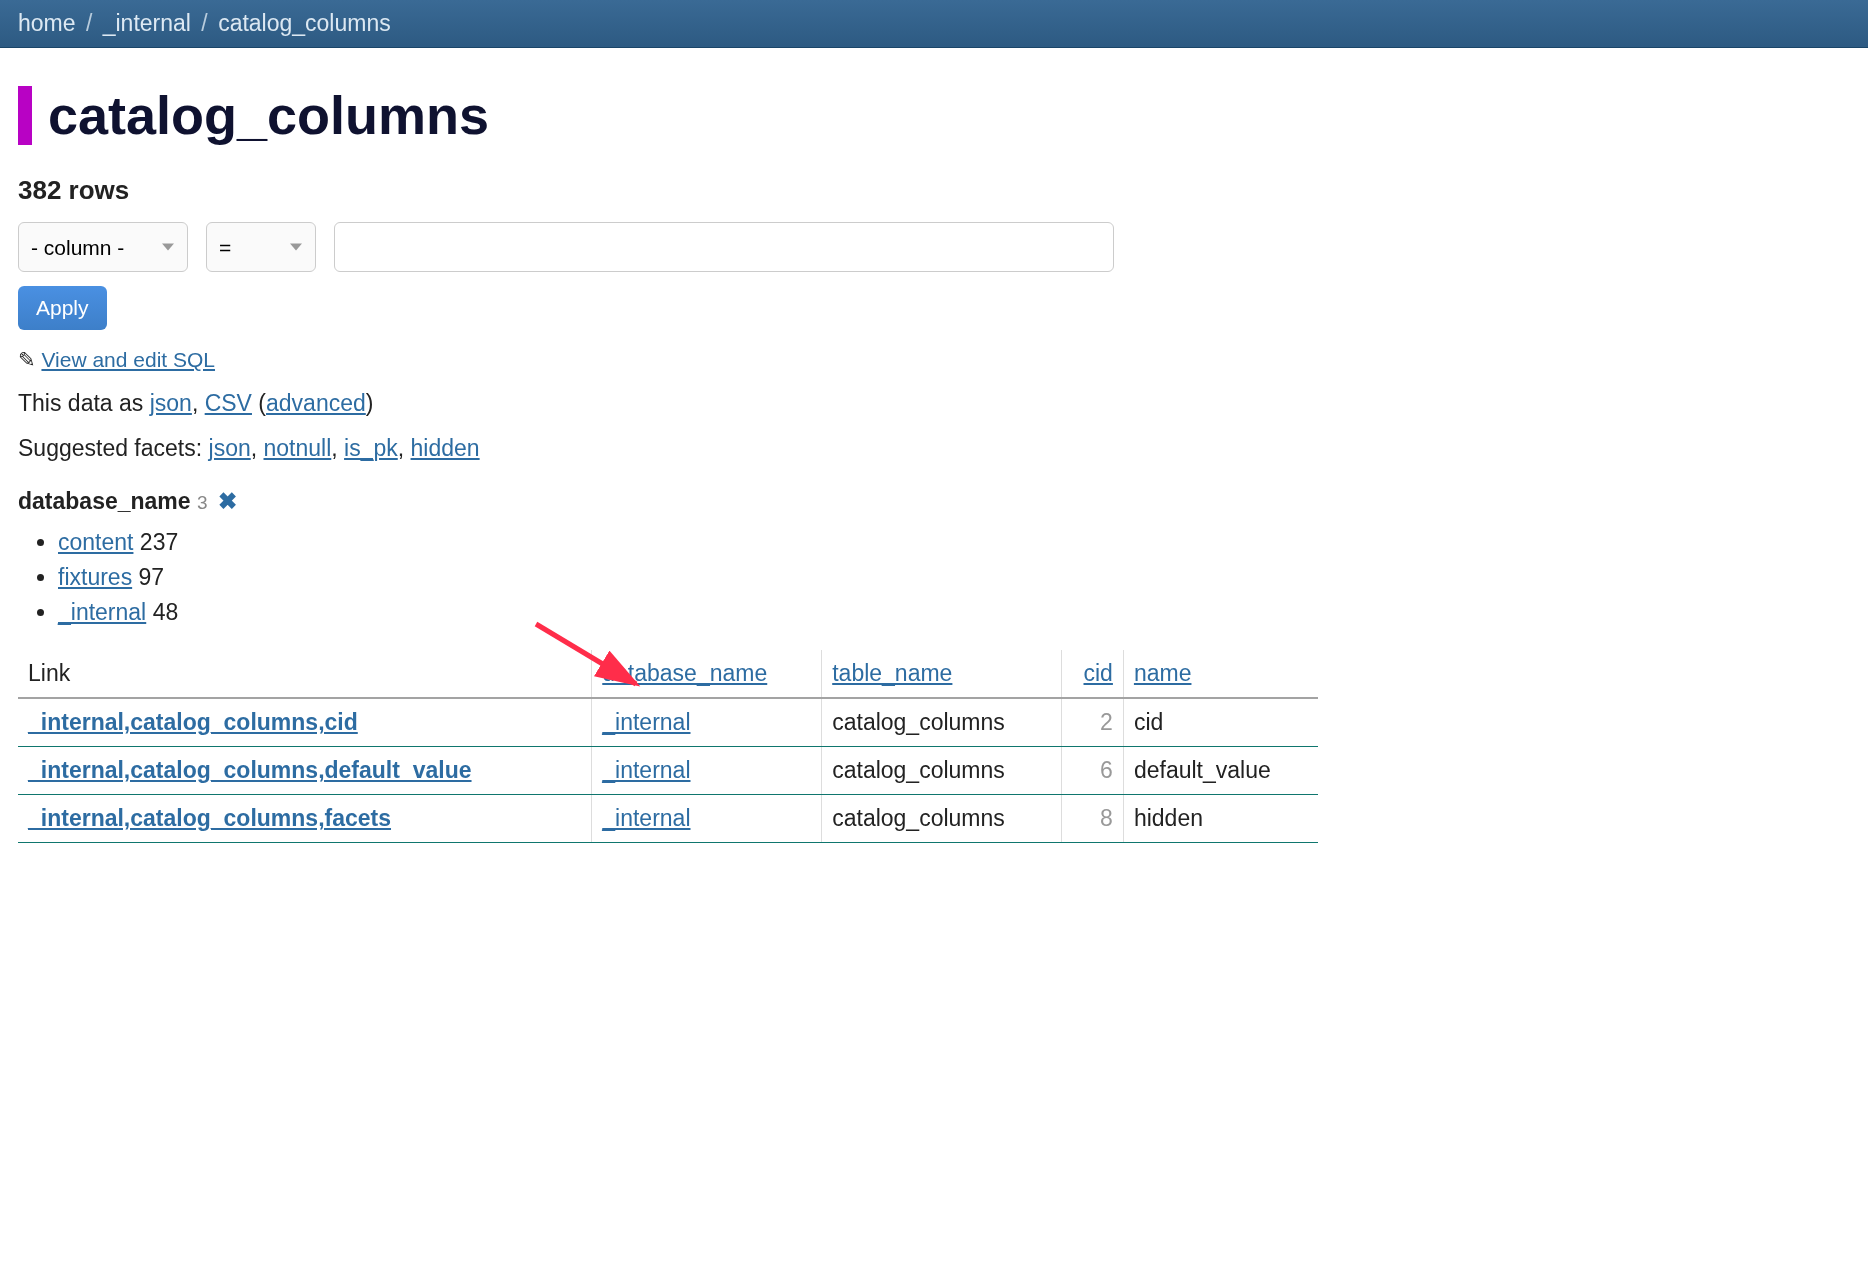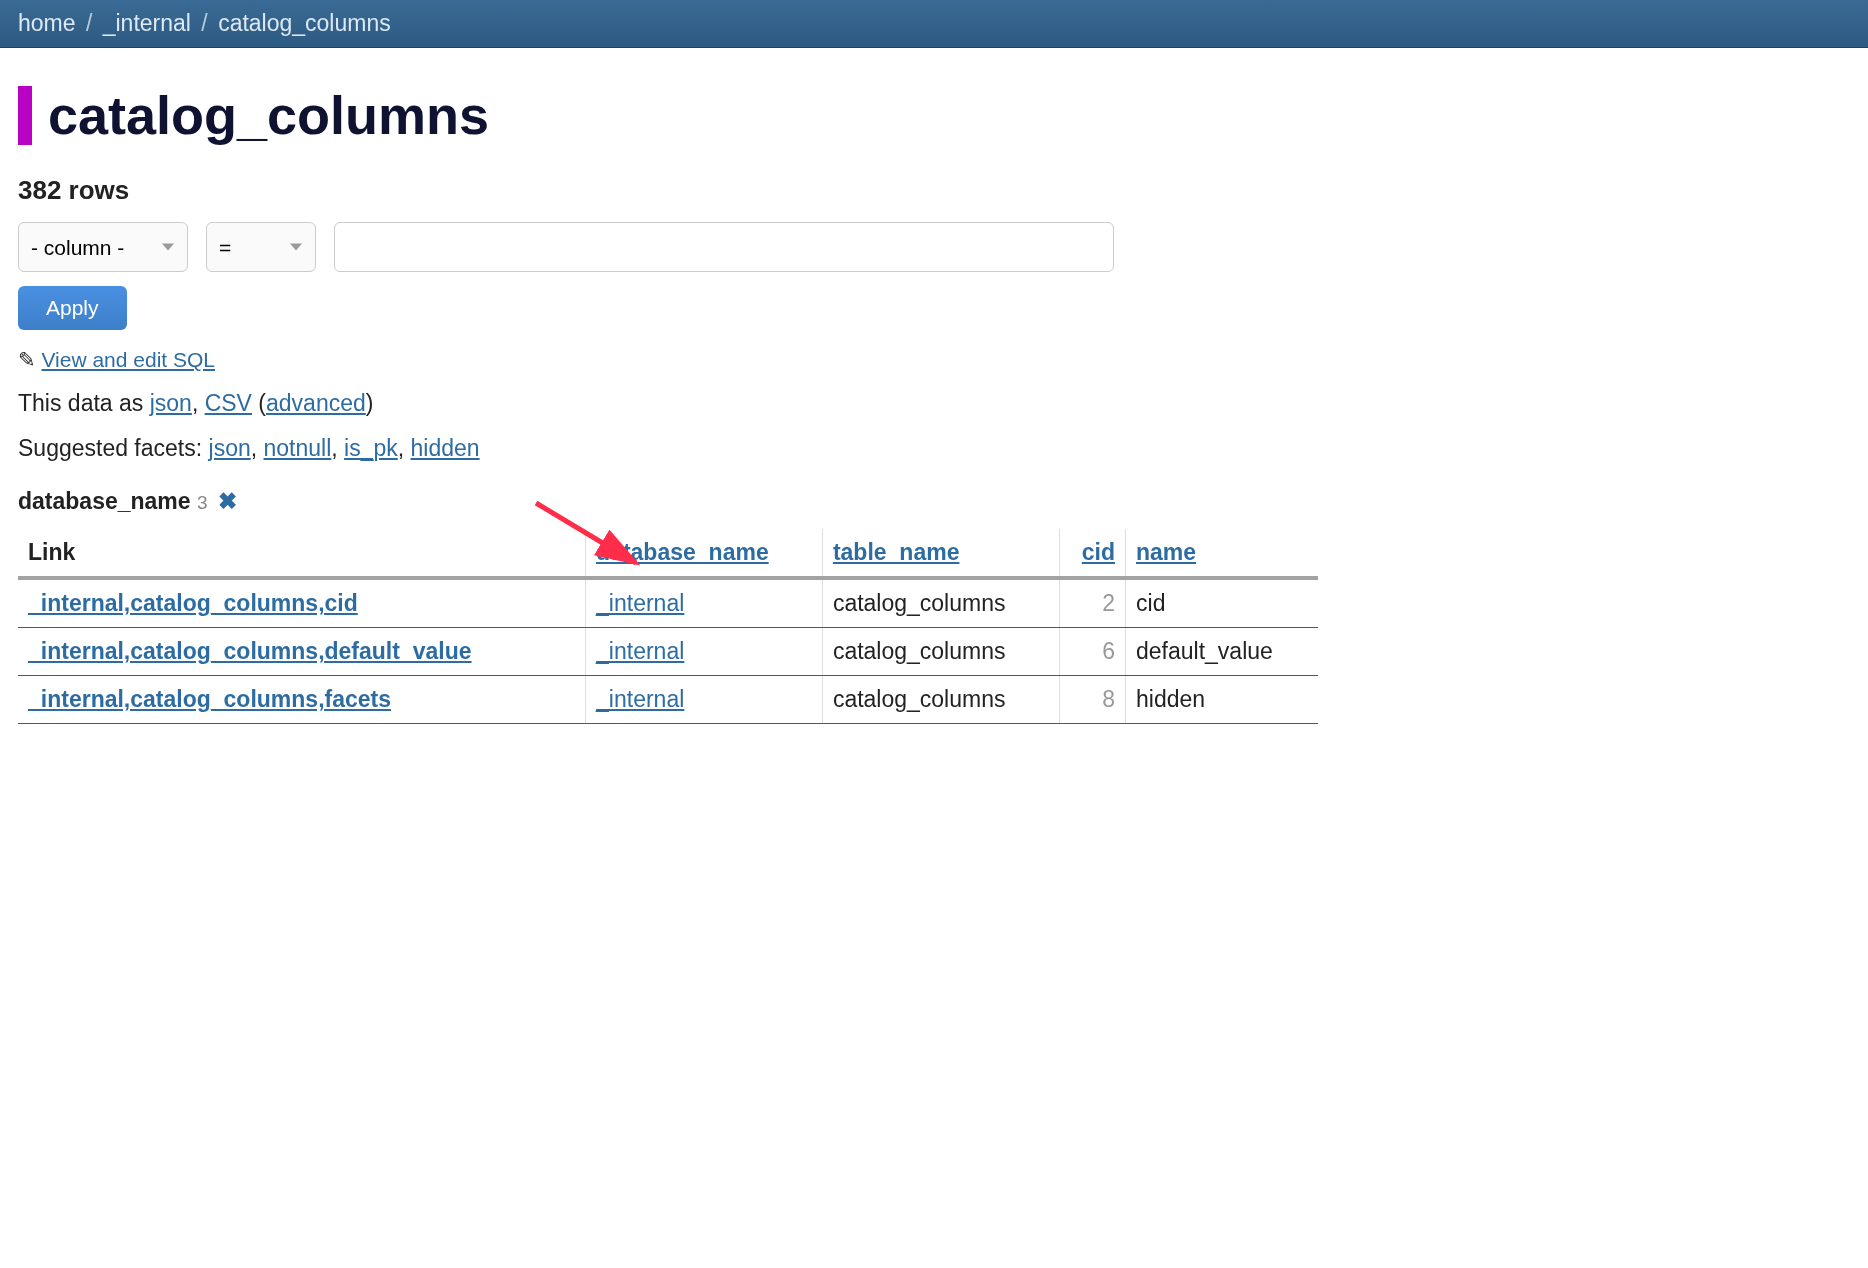--- a/index.html
+++ b/index.html
@@ -71,21 +71,21 @@
       border-radius: 6px;
       height: 50px;
       width: 780px;
     }
     .apply-btn {
       font-size: 21px;
       background: linear-gradient(to bottom, #4a90e2, #3d7fc9);
       color: #fff;
       border: none;
       border-radius: 6px;
-      padding: 10px 28px;
+      padding: 10px 18px;
       cursor: pointer;
     }
     .sql-link { margin: 18px 0; }
     .sql-link a, .export-line a, .facets-line a, .facet-list a, td a, th a {
       color: #2d6ca2;
       text-decoration: underline;
     }
     .export-line, .facets-line { margin: 18px 0; font-size: 23px; }
     .facet-heading {
       font-size: 23px;
@@ -102,23 +102,23 @@
     .facet-list li { margin: 8px 0; font-size: 23px; }
     .table-wrap { position: relative; }
     table {
       border-collapse: collapse;
       width: 100%;
       max-width: 1300px;
       font-size: 23px;
     }
     th {
       text-align: left;
-      font-weight: 700;
+      font-weight: 400;
       padding: 10px 10px;
-      border-bottom: 4px solid #a3a3a3;
+      border-bottom: 2px solid #a3a3a3;
       color: #2d6ca2;
     }
     th.plain { color: #222; }
     td {
       padding: 10px 10px;
       border-bottom: 1px solid #0f766e;
       vertical-align: top;
     }
     td.bold-link a { font-weight: 700; }
     td.num { color: #999; text-align: right; }
@@ -181,20 +181,34 @@
     <a href="#">is_pk</a>,
     <a href="#">hidden</a>
   </p>
 
   <p class="facet-heading">
     <span>database_name</span>
     <span class="count">3</span>
     <span class="close-x">✖</span>
   </p>
 
+  <ul class="facet-list">
+    <li>
+      <a href="#">content</a>
+      <span>237</span>
+    </li>
+    <li>
+      <a href="#">fixtures</a>
+      <span>97</span>
+    </li>
+    <li>
+      <a href="#">_internal</a>
+      <span>48</span>
+    </li>
+  </ul>
 
   <div class="table-wrap">
     <svg class="arrow-annotation" width="140" height="90">
       <defs>
         <marker id="ah" markerWidth="10" markerHeight="10" refX="8" refY="3" orient="auto">
           <path d="M0,0 L0,6 L9,3 z" fill="#ff2d4a"></path>
         </marker>
       </defs>
       <line x1="10" y1="10" x2="110" y2="70" stroke="#ff2d4a" stroke-width="5" marker-end="url(#ah)"></line>
     </svg>

